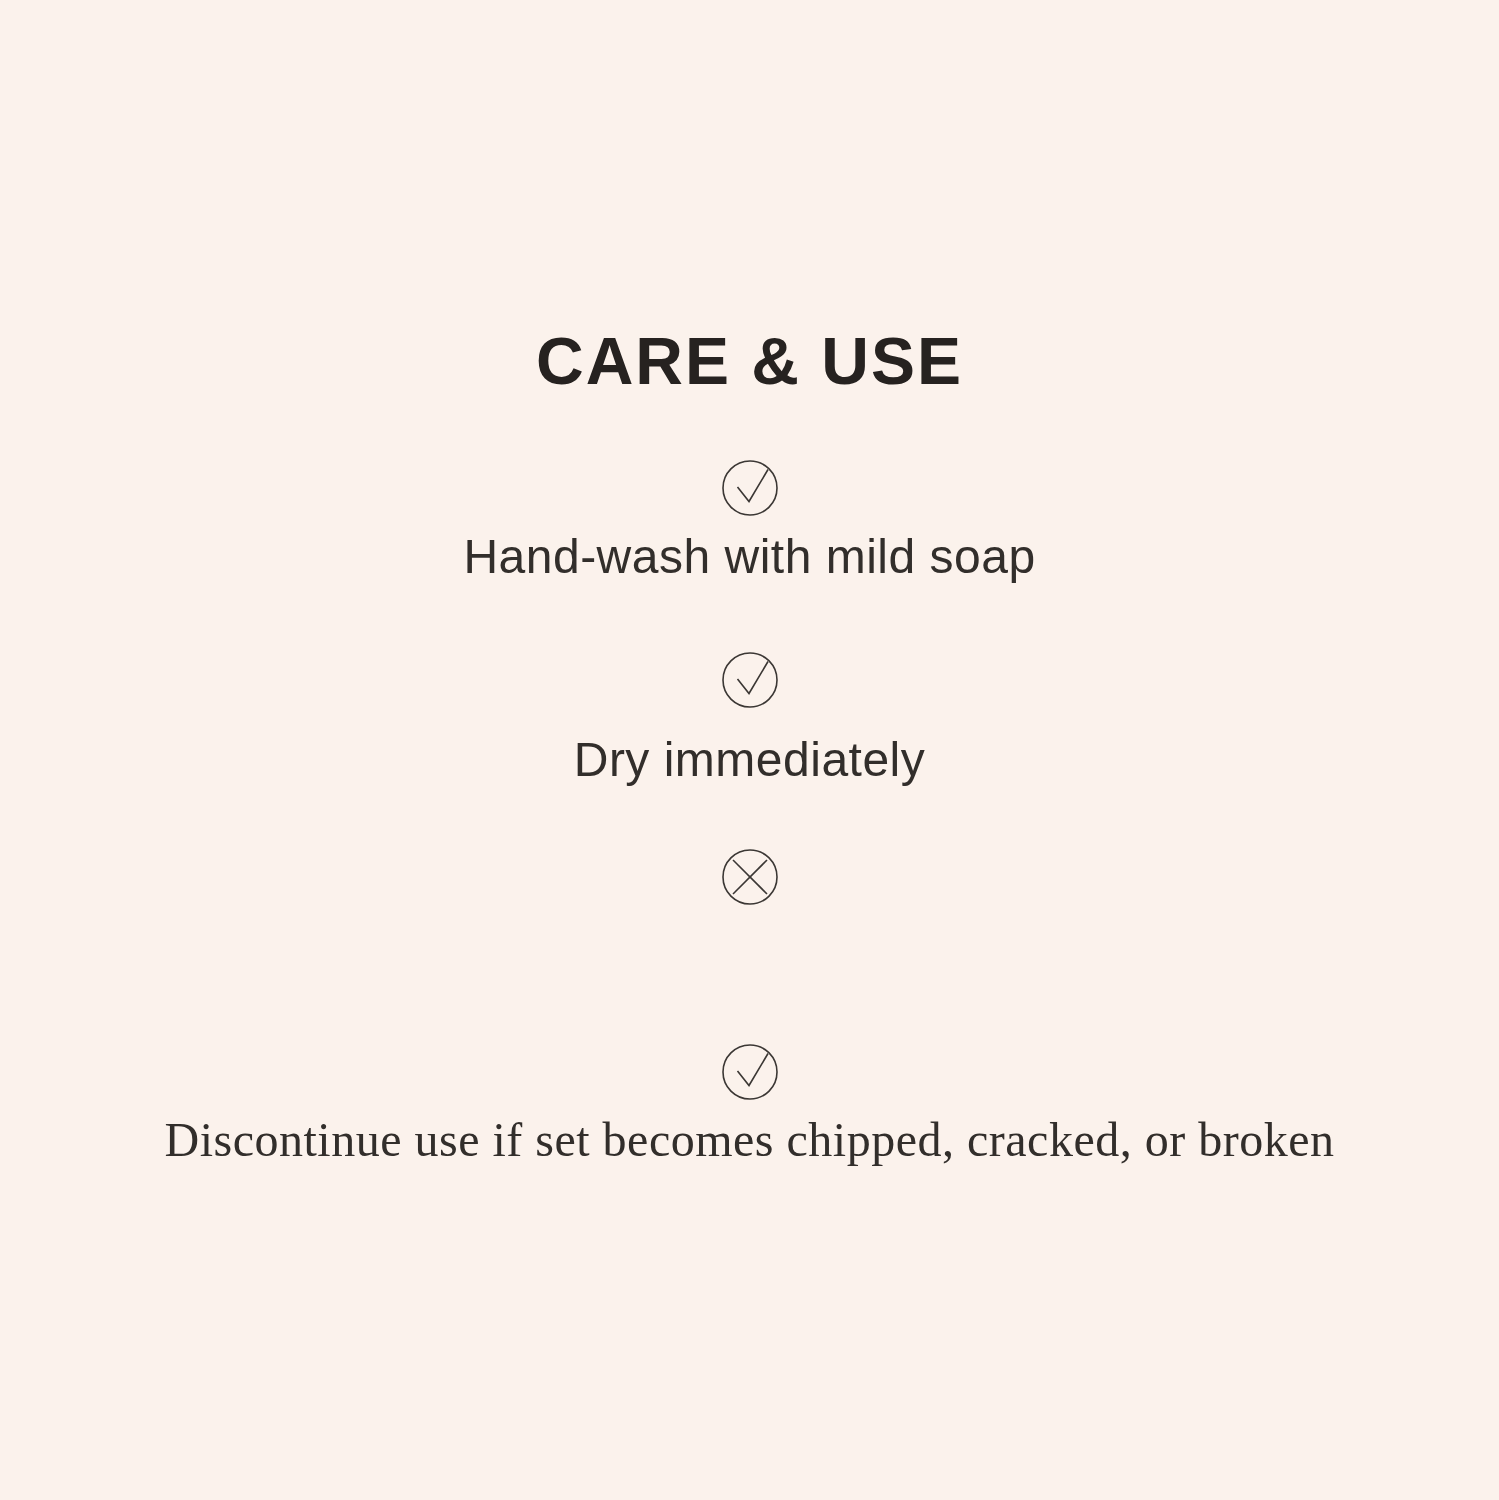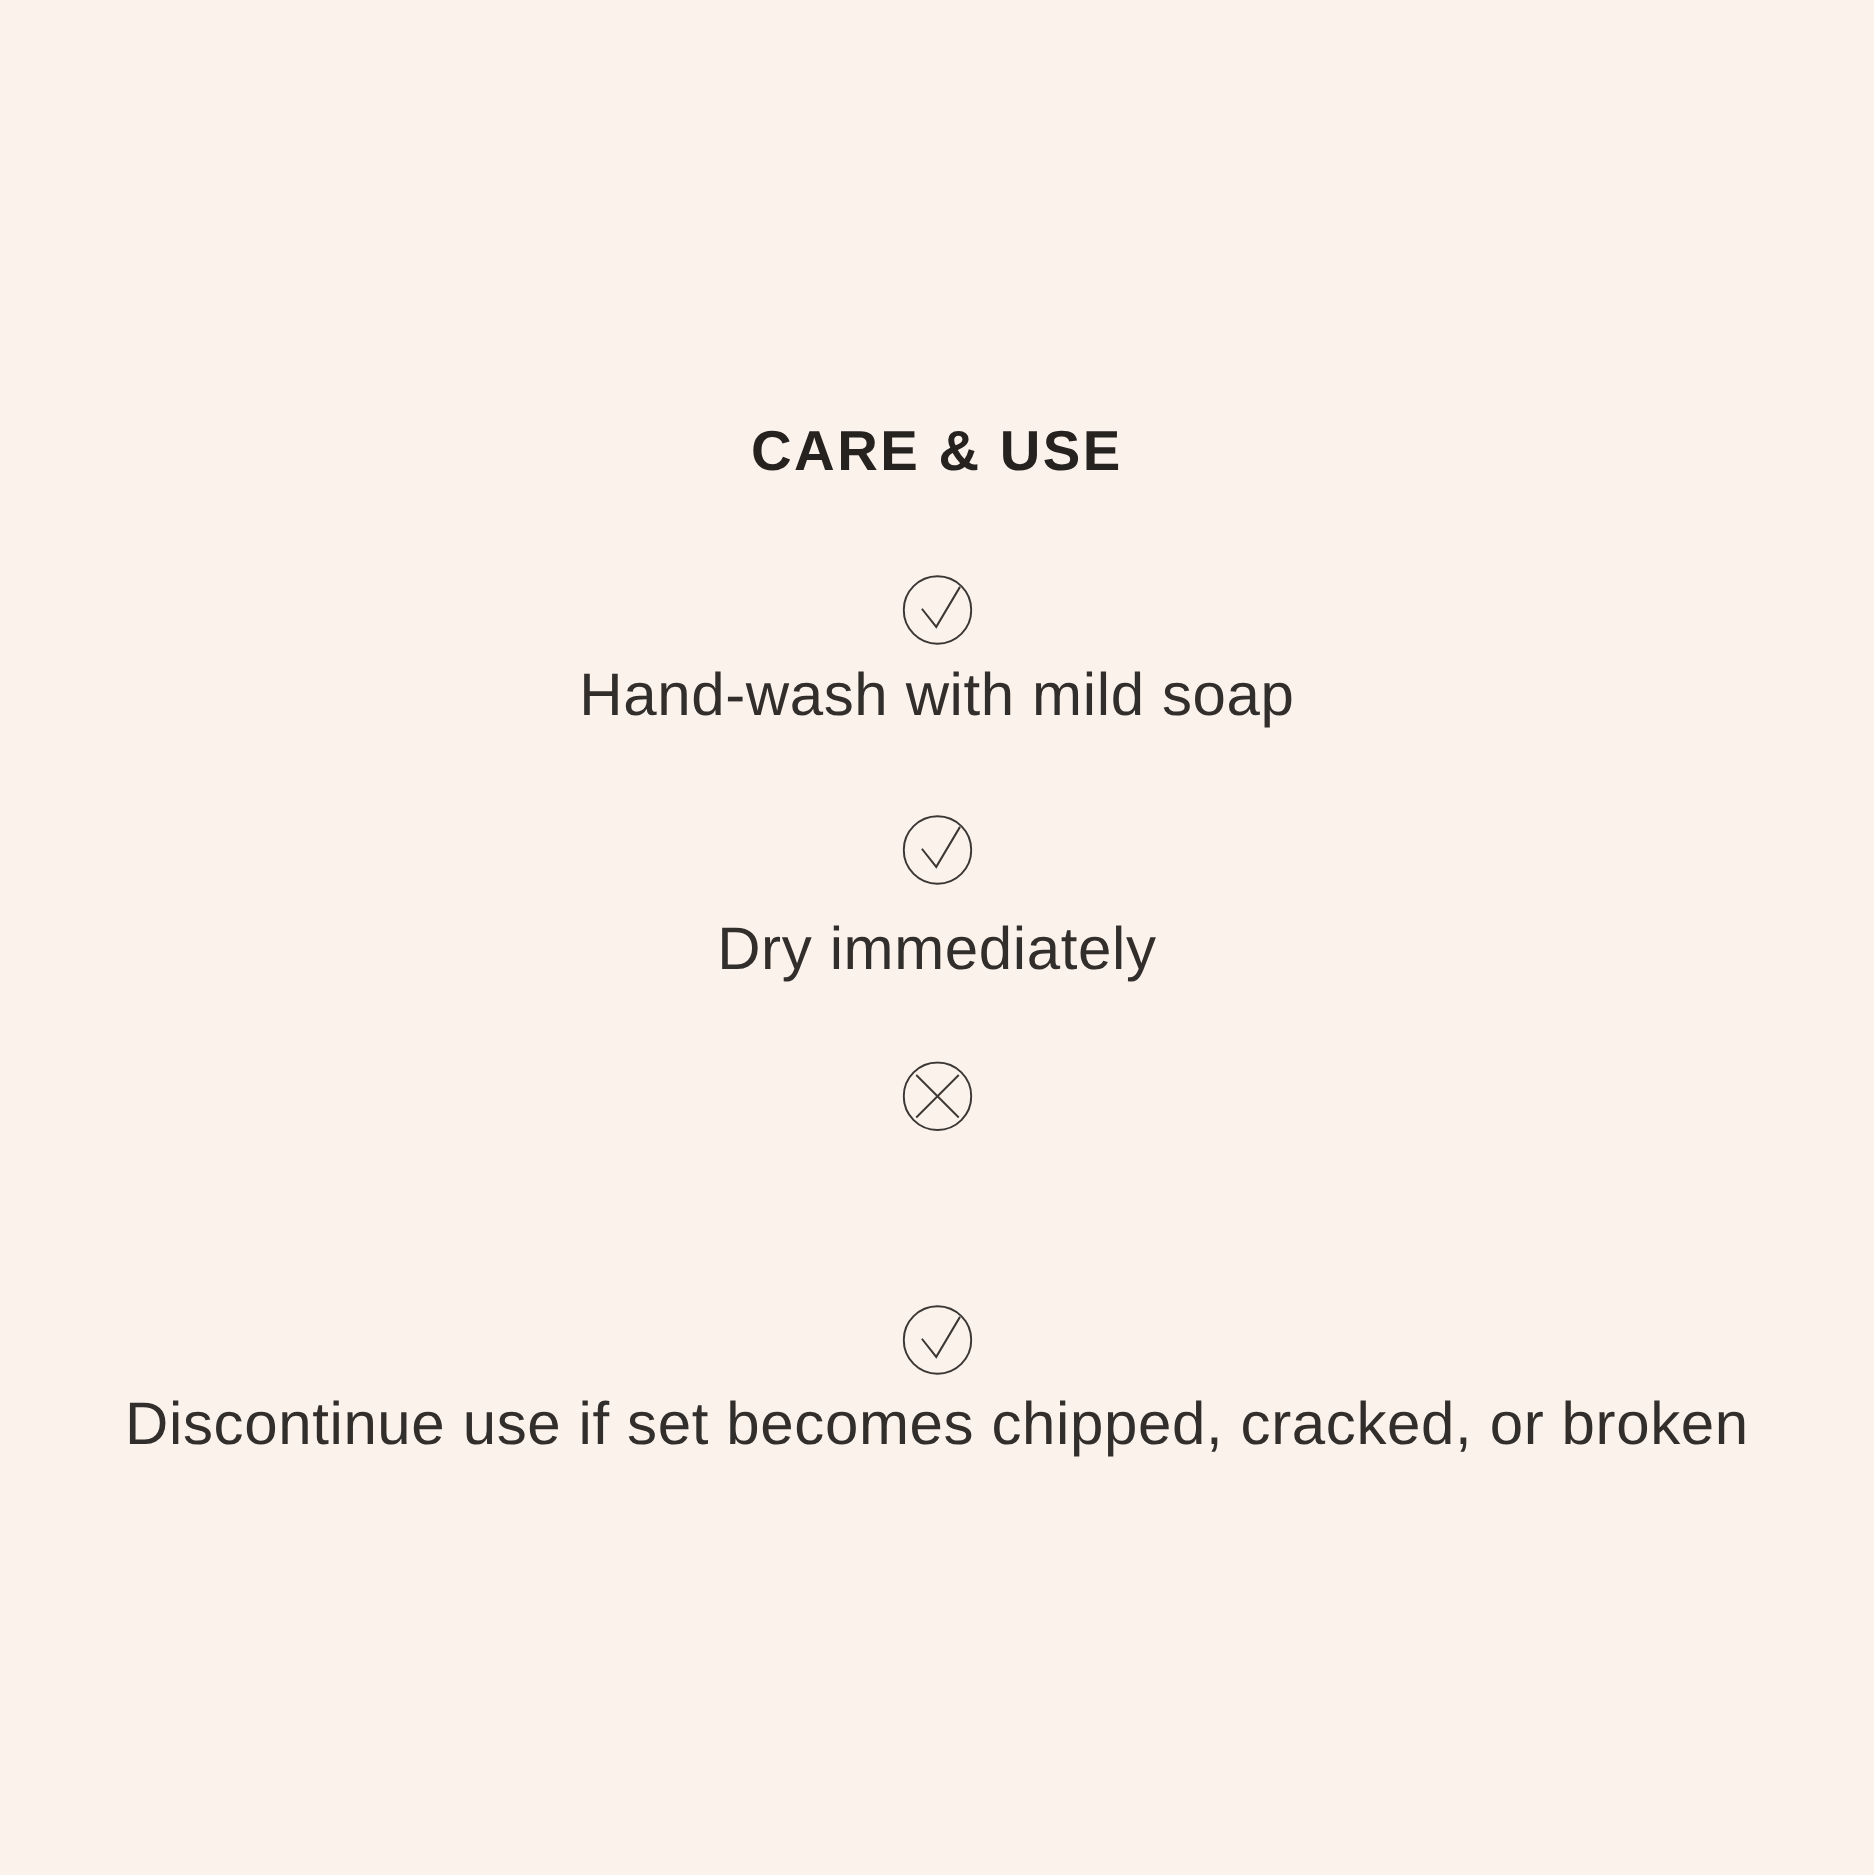--- a/index.html
+++ b/index.html
@@ -17,21 +17,21 @@
     background:var(--bg);
     font-family:"Liberation Sans", sans-serif;
     overflow:hidden;
   }
   .title{
     position:absolute;
     top:330px;
     left:0;
     width:100%;
     text-align:center;
-    font-size:45px;
+    font-size:66px;
     font-weight:700;
     letter-spacing:2px;
     color:var(--heading);
     line-height:62px;
   }
   .icon-wrap{
     position:absolute;
     left:50%;
     transform:translateX(-50%);
     width:56px;
@@ -54,21 +54,21 @@
     letter-spacing:0.5px;
     color:var(--body);
   }
   .icon-1{top:460px;}
   .icon-2{top:652px;}
   .icon-3{top:849px;}
   .icon-4{top:1044px;}
   .label-1{top:534px;}
   .label-2{top:737px;}
   .label-3{top:922px;}
-  .label-4{top:1117px;}
+  .label-4{top:1117px;font-family:Liberation Serif, serif;}
 </style>
 </head>
 <body>
 
 <div class="canvas">
 
   <h1 class="title">CARE &amp; USE</h1>
 
   <div class="icon-wrap icon-1">
     <svg viewBox="0 0 56 56" aria-hidden="true">

